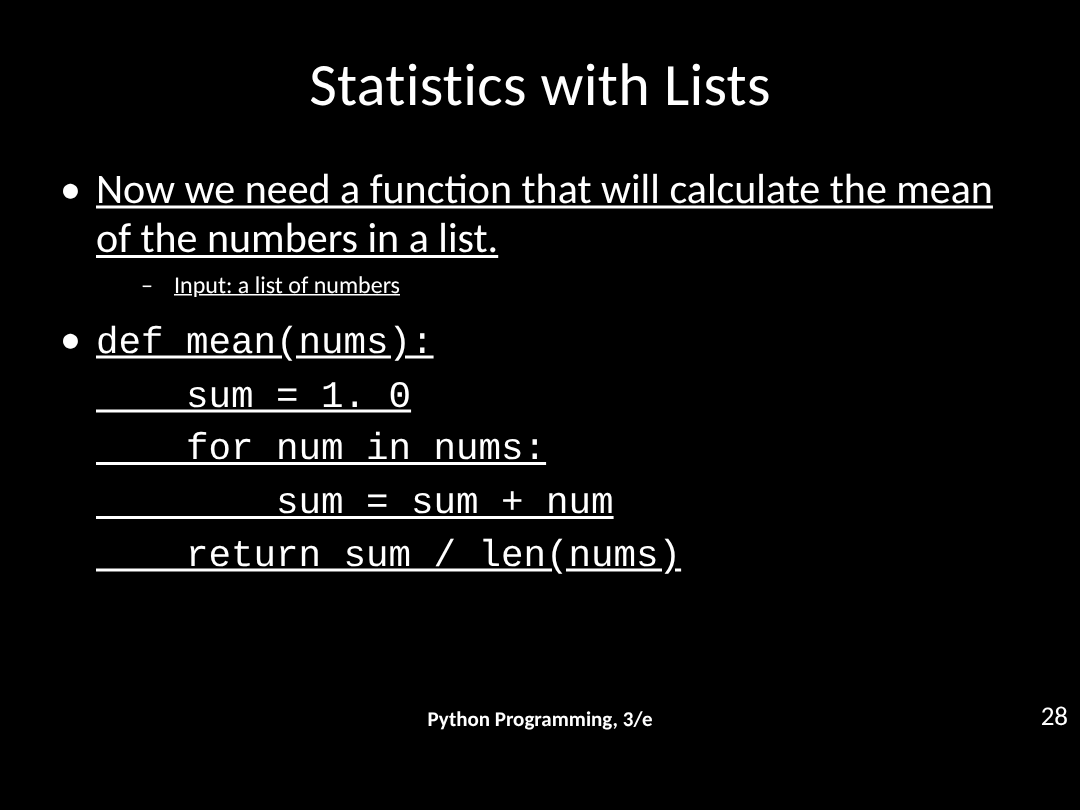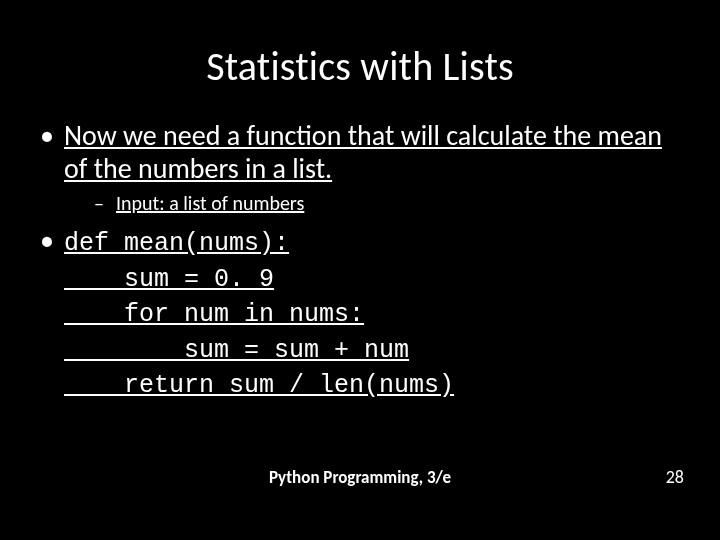--- a/index.html
+++ b/index.html
@@ -10,21 +10,21 @@
     background: #000;
     color: #fff;
     font-family: Calibri, "Segoe UI", Arial, sans-serif;
     overflow: hidden;
   }
   .slide {
     width: 720px;
     height: 506px;
     position: relative;
     box-sizing: border-box;
-    padding: 24px 20px 0 20px;
+    padding: 14px 20px 0 20px;
   }
   .title {
     text-align: center;
     font-size: 40px;
     font-weight: 400;
     margin: 18px 0 28px 0;
     letter-spacing: 0.2px;
   }
   ul.level1 {
     list-style: none;
@@ -44,21 +44,21 @@
     position: absolute;
     left: 0;
     top: 0;
   }
   ul.level2 {
     list-style: none;
     margin: 6px 0 8px 0;
     padding: 0 0 0 30px;
   }
   ul.level2 > li {
-    font-size: 20px;
+    font-size: 16px;
     line-height: 1.25;
     position: relative;
     padding-left: 22px;
   }
   ul.level2 > li::before {
     content: "–";
     position: absolute;
     left: 0;
     top: 0;
   }
@@ -67,27 +67,27 @@
     font-size: 25px;
     line-height: 1.22;
     white-space: pre;
   }
   .footer-center {
     position: absolute;
     bottom: 18px;
     width: 100%;
     left: 0;
     text-align: center;
-    font-size: 17px;
+    font-size: 14px;
     font-weight: 600;
   }
   .footer-right {
     position: absolute;
     bottom: 18px;
-    right: 36px;
+    right: 8px;
     font-size: 18px;
   }
 </style>
 </head>
 <body>
 
 <div class="slide">
 
   <div class="title">Statistics with Lists</div>
 
@@ -95,21 +95,21 @@
     <li>
       <span>Now we need a function that will calculate the mean of the numbers in a list.</span>
       <ul class="level2">
         <li>
           <span>Input: a list of numbers</span>
         </li>
       </ul>
     </li>
     <li>
       <span class="code">def mean(nums):
-    sum = 0. 9
+    sum = 1. 0
     for num in nums:
         sum = sum + num
     return sum / len(nums)</span>
     </li>
   </ul>
 
   <div class="footer-center">Python Programming, 3/e</div>
   <div class="footer-right">28</div>
 
 </div>

